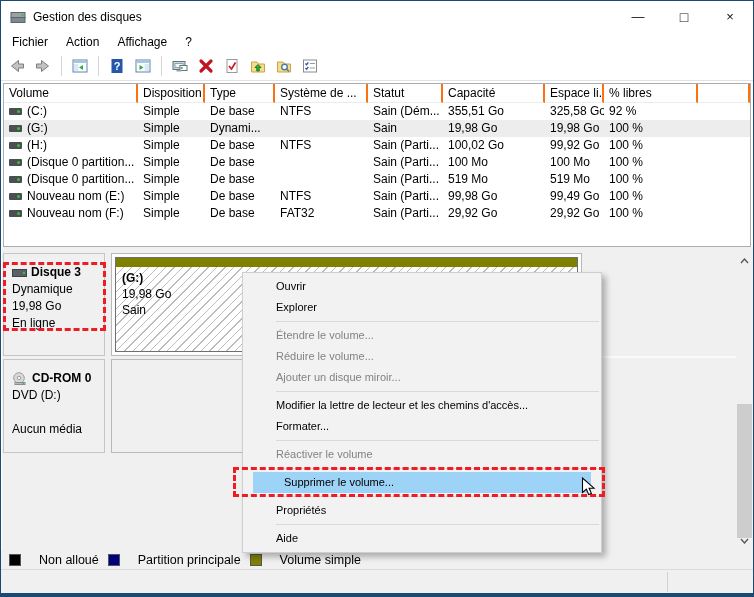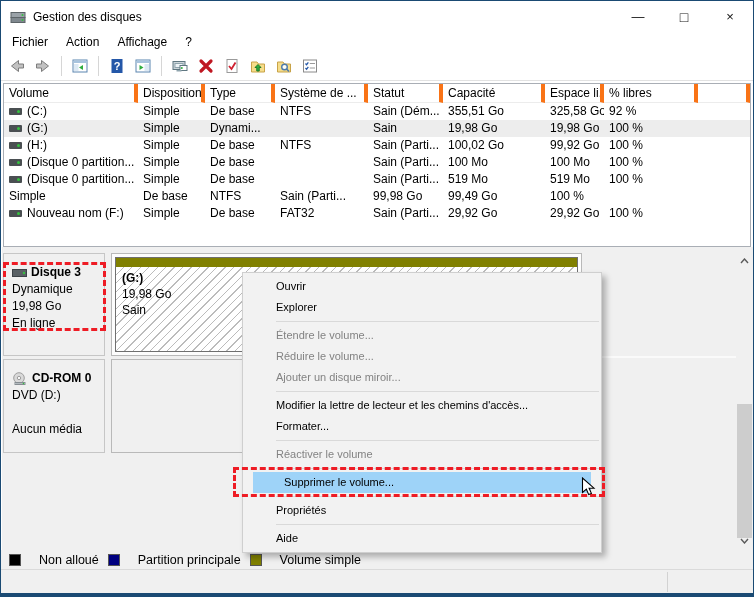--- a/index.html
+++ b/index.html
@@ -33,21 +33,21 @@
     display:flex; align-items:center; padding-left:5px; gap:4px;
     background:#fff; border-bottom:1px solid #e2e2e2; }
   .tbtn { width:22px; height:22px; display:flex; align-items:center; justify-content:center; }
   .tsep { width:1px; height:20px; background:#d6d6d6; margin:0 3px; }
 
   
   .volume-list { position:absolute; left:2px; top:82px; width:748px; height:164px;
     background:#fff; border:1px solid #a9aeb5; overflow:hidden; }
   .vl-grid { display:grid; grid-template-columns:134px 67px 70px 93px 75px 102px 59px 94px 1fr; }
   .vl-header { height:19px; }
-  .vl-header .hcell { border-right:4px solid #f97316; border-bottom:1px solid #ececec;
+  .vl-header .hcell { border-right:2px solid #f97316; border-bottom:1px solid #ececec;
     padding:2px 5px; white-space:nowrap; overflow:hidden; font-size:12px; }
   .vl-row { height:17px; }
   .vl-row .cell { padding:0 5px; line-height:17px; white-space:nowrap; overflow:hidden; font-size:12px; }
   .vl-row.sel { background:#ededed; }
   .vcell { display:flex; align-items:center; gap:5px; }
   .drive-ic { width:13px; height:7px; background:#4a4f52; border-radius:1px; position:relative; flex:0 0 auto; }
   .drive-ic::after { content:""; position:absolute; right:2px; top:2px; width:3px; height:3px;
     background:#35c13f; border-radius:50%; }
 
   
@@ -290,20 +290,24 @@
       <div class="cell">De base</div>
       <div class="cell"></div>
       <div class="cell">Sain (Parti...</div>
       <div class="cell">519 Mo</div>
       <div class="cell">519 Mo</div>
       <div class="cell">100 %</div>
       <div class="cell"></div>
     </div>
 
     <div class="vl-grid vl-row">
+      <div class="cell vcell">
+          <span class="drive-ic"></span>
+          <span>Nouveau nom (E:)</span>
+        </div>
       <div class="cell">Simple</div>
       <div class="cell">De base</div>
       <div class="cell">NTFS</div>
       <div class="cell">Sain (Parti...</div>
       <div class="cell">99,98 Go</div>
       <div class="cell">99,49 Go</div>
       <div class="cell">100 %</div>
       <div class="cell"></div>
     </div>
 

